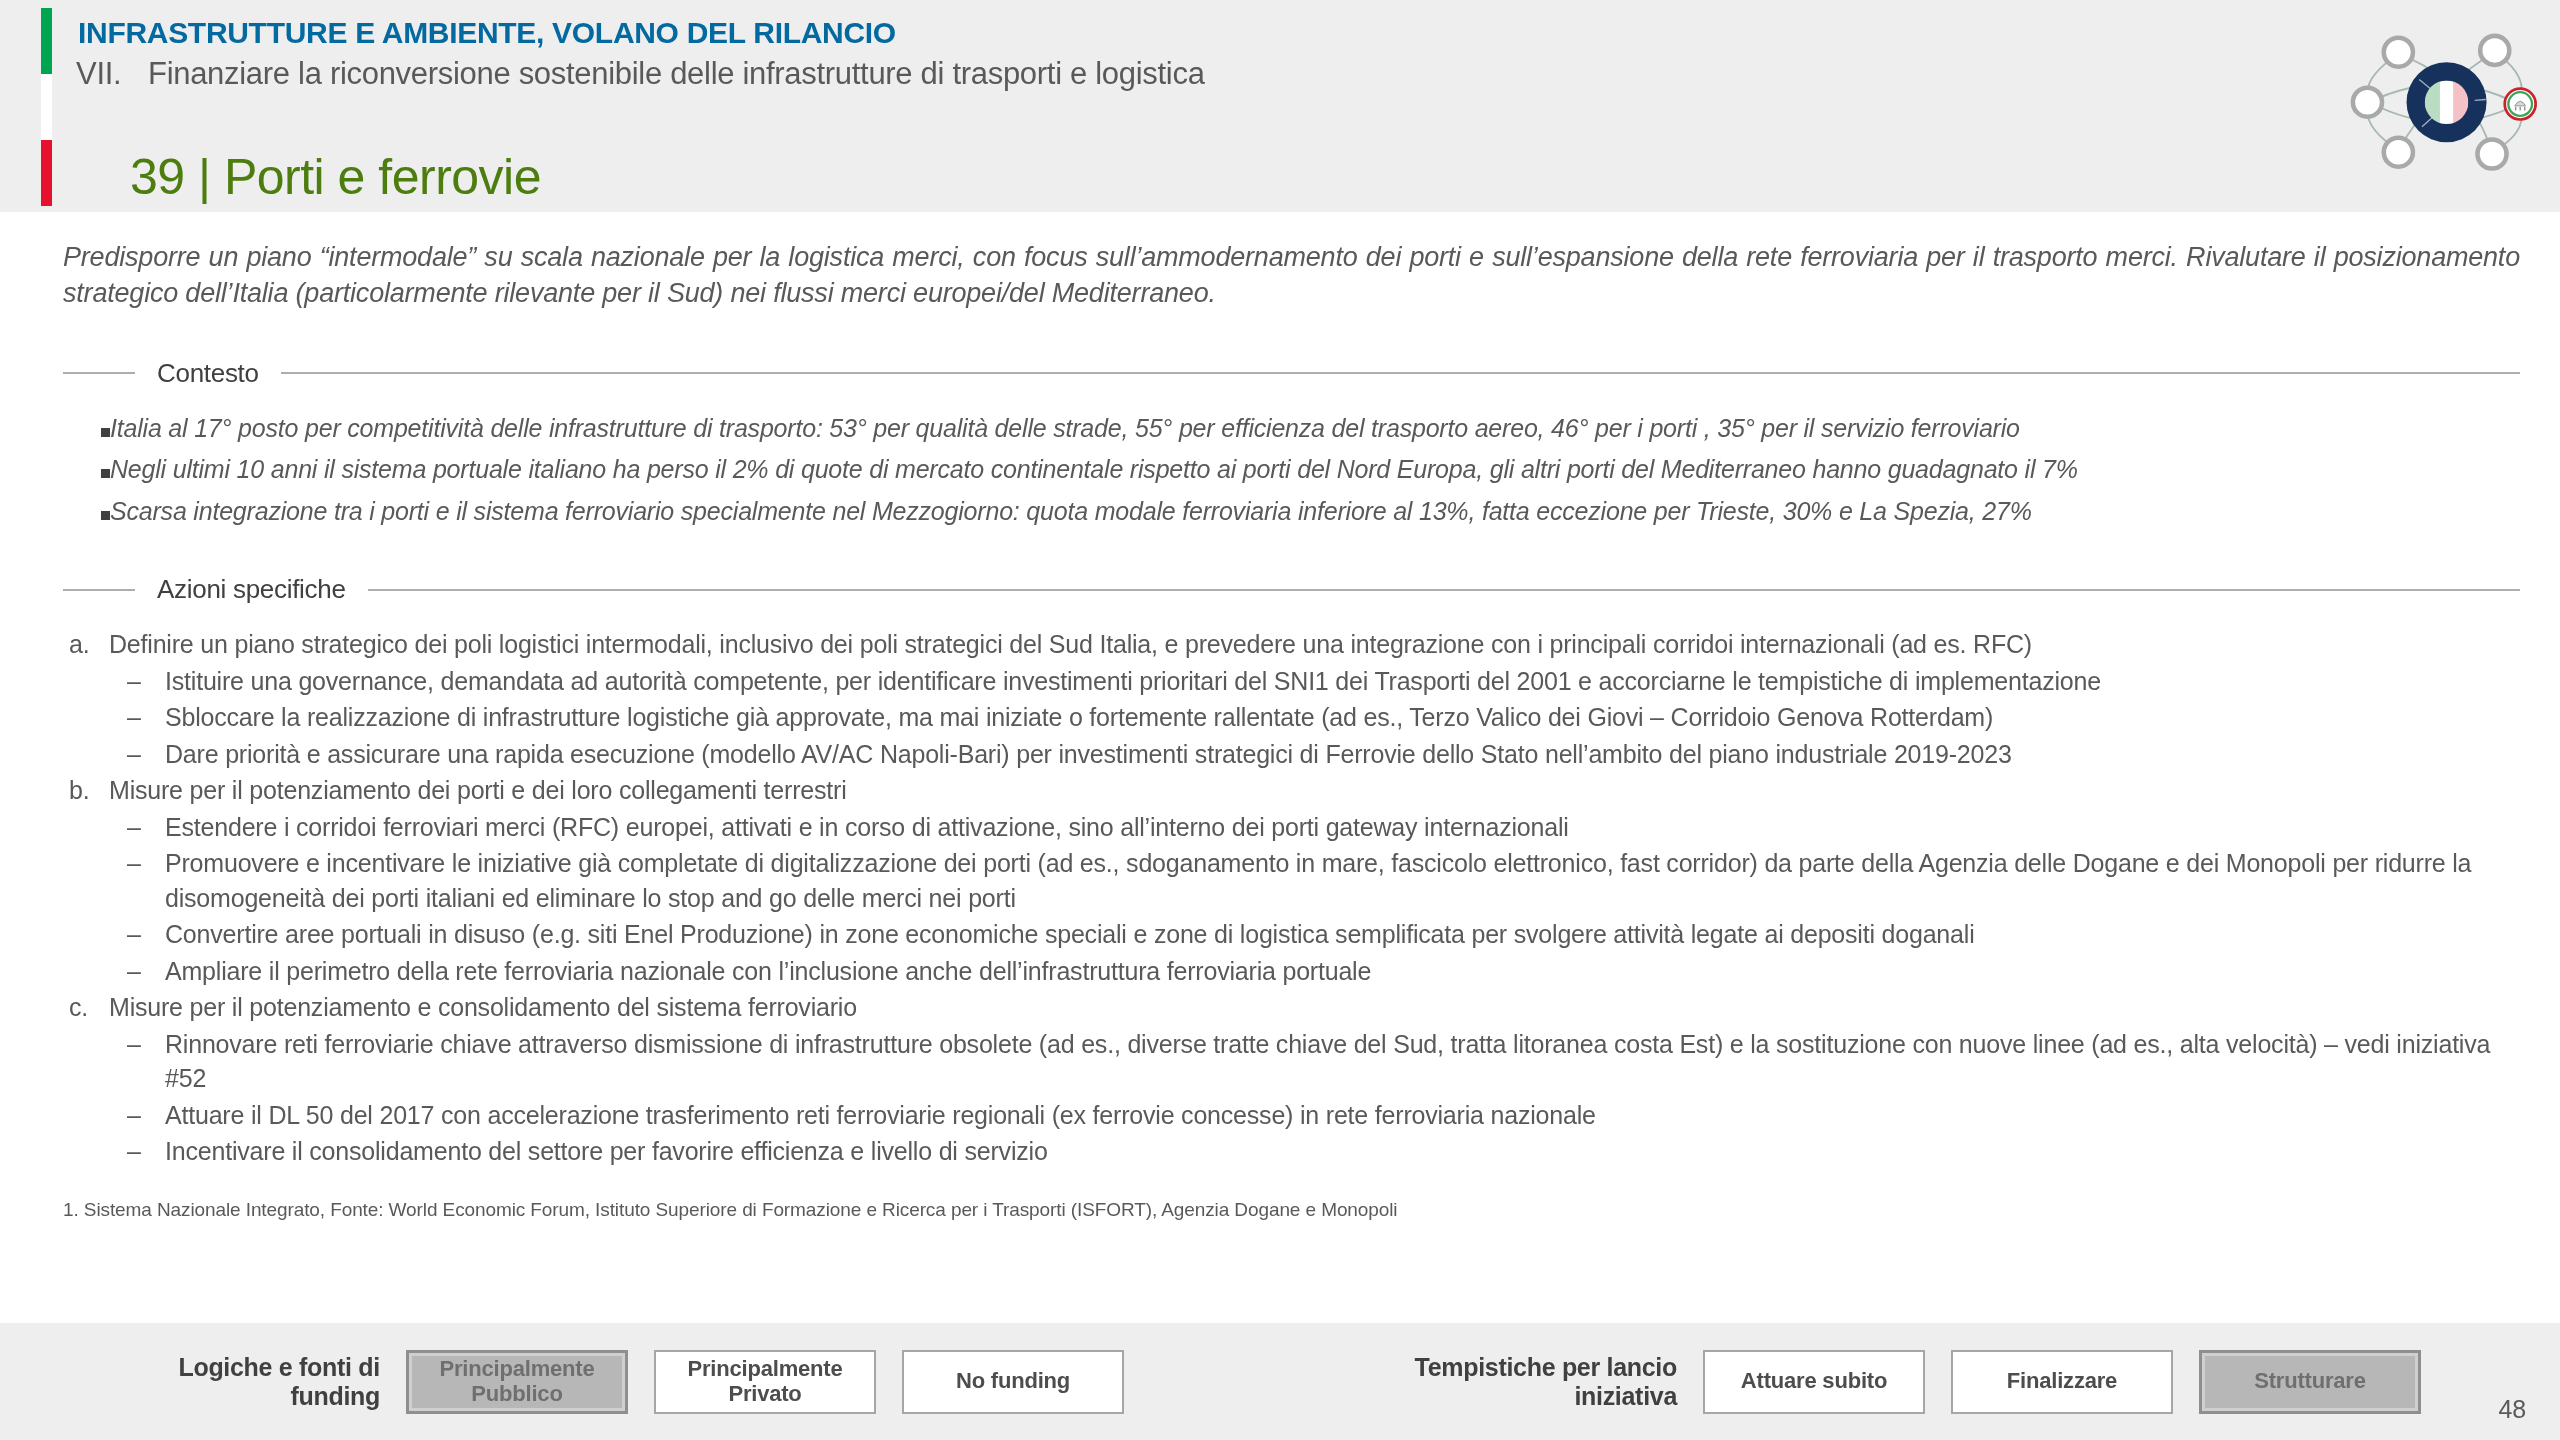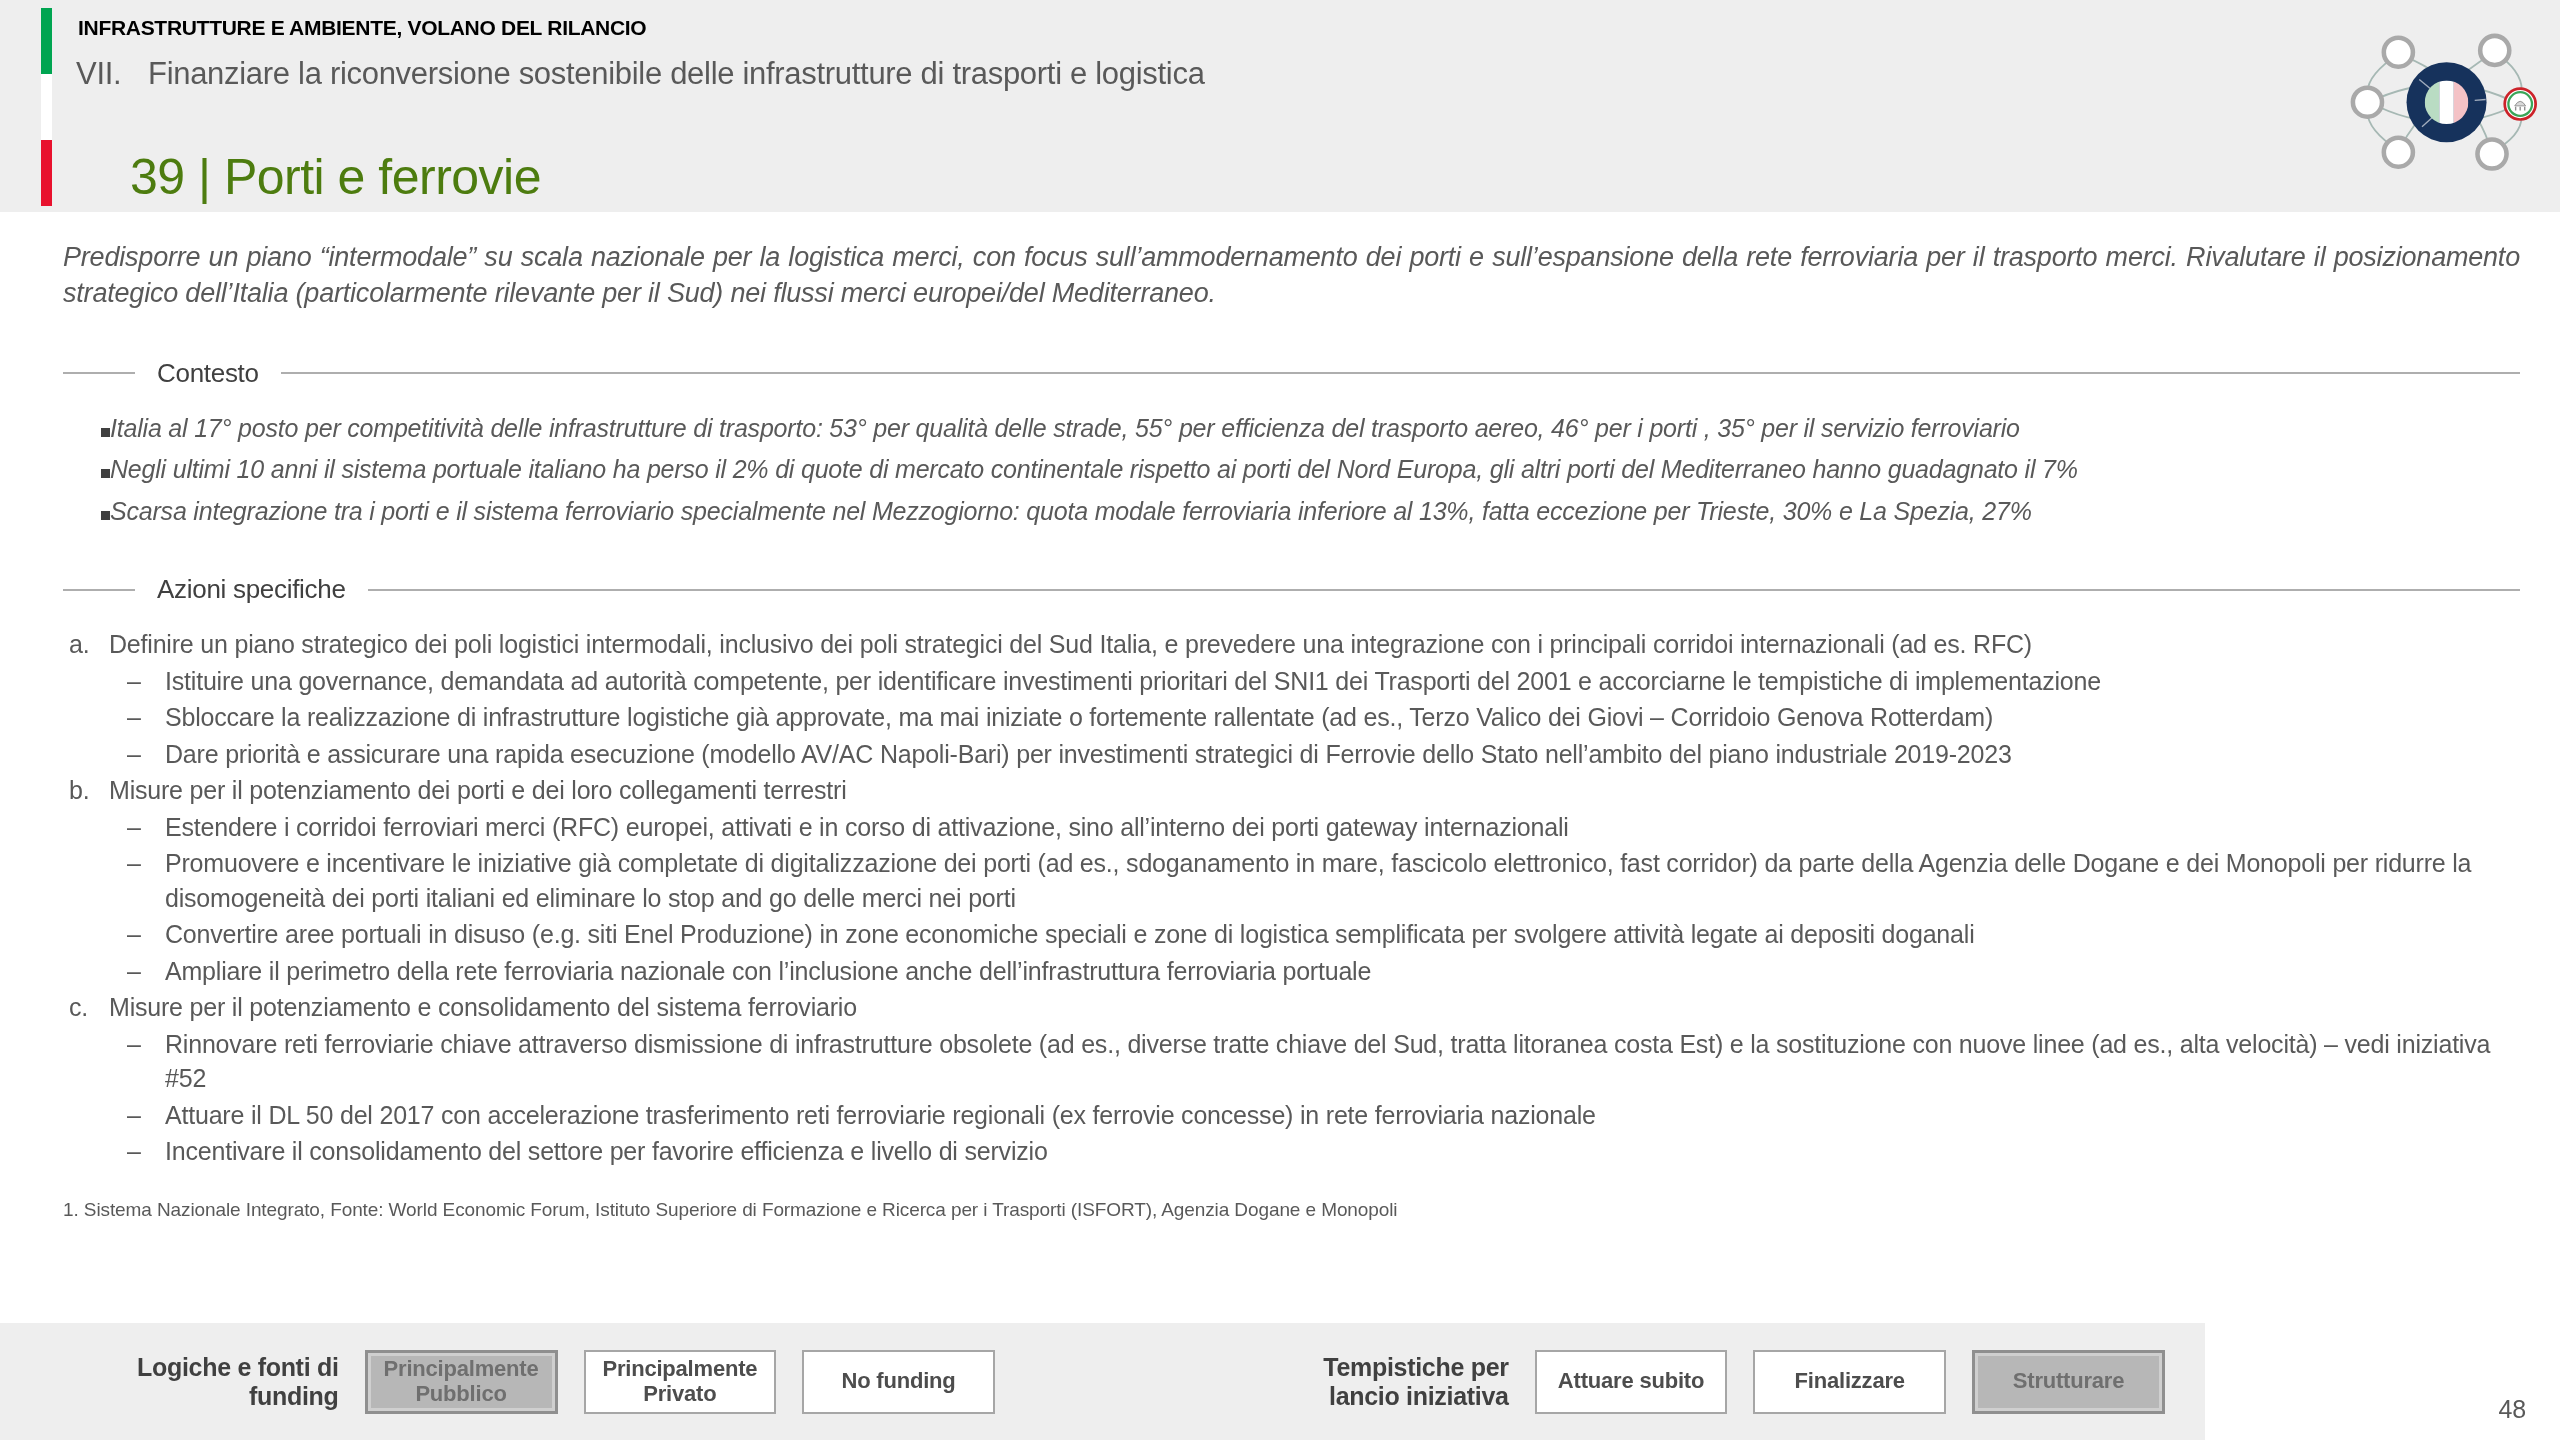--- a/index.html
+++ b/index.html
@@ -12,21 +12,21 @@
   .slide { position:relative; width:2560px; height:1440px; }
 
   
   .topbar { position:absolute; top:0; left:0; width:2560px; height:212px; background:#eeeeee; }
   .flagbar { position:absolute; left:41px; top:8px; width:11px; height:198px; }
   .flagbar .g { height:66px; background:#00a551; }
   .flagbar .w { height:66px; background:#ffffff; }
   .flagbar .r { height:66px; background:#e8112d; }
   .kicker {
     position:absolute; left:78px; top:16px;
-    font-size:21px; font-weight:bold; color:#000000; letter-spacing:-0.3px;
+    font-size:30px; font-weight:bold; color:#0369a1; letter-spacing:-0.3px;
   }
   .chapter {
     position:absolute; left:76px; top:56px;
     font-size:31px; color:#595959; letter-spacing:-0.3px;
   }
   .chapter .num { display:inline-block; min-width:72px; }
   .page-title {
     position:absolute; left:130px; top:148px;
     font-size:50px; font-weight:normal; color:#4d7c0f; letter-spacing:-0.5px;
   }
@@ -55,21 +55,21 @@
   .az-item .letter { flex:0 0 46px; padding-left:6px; }
   .az-item .txt { flex:1; }
   .az-sub { display:flex; margin-left:52px; margin-bottom:2px; }
   .az-sub .dash { flex:0 0 50px; padding-left:12px; }
   .az-sub .txt { flex:1; }
 
   .footnote { margin-top:30px; font-size:19px; color:#595959; letter-spacing:-0.1px; }
 
   
   .footer {
-    position:absolute; bottom:0; left:0; width:2205px; height:117px;
+    position:absolute; bottom:0; left:0; width:2560px; height:117px;
     background:#eeeeee; display:flex; align-items:center; padding:0 40px;
   }
   .f-label {
     font-size:25px; font-weight:bold; color:#404040; text-align:right;
     line-height:1.15; letter-spacing:-0.3px;
   }
   .f-label.funding { width:280px; margin-left:60px; }
   .f-label.timing  { width:265px; margin-left:288px; }
   .btn {
     width:222px; height:64px; margin-left:26px;

